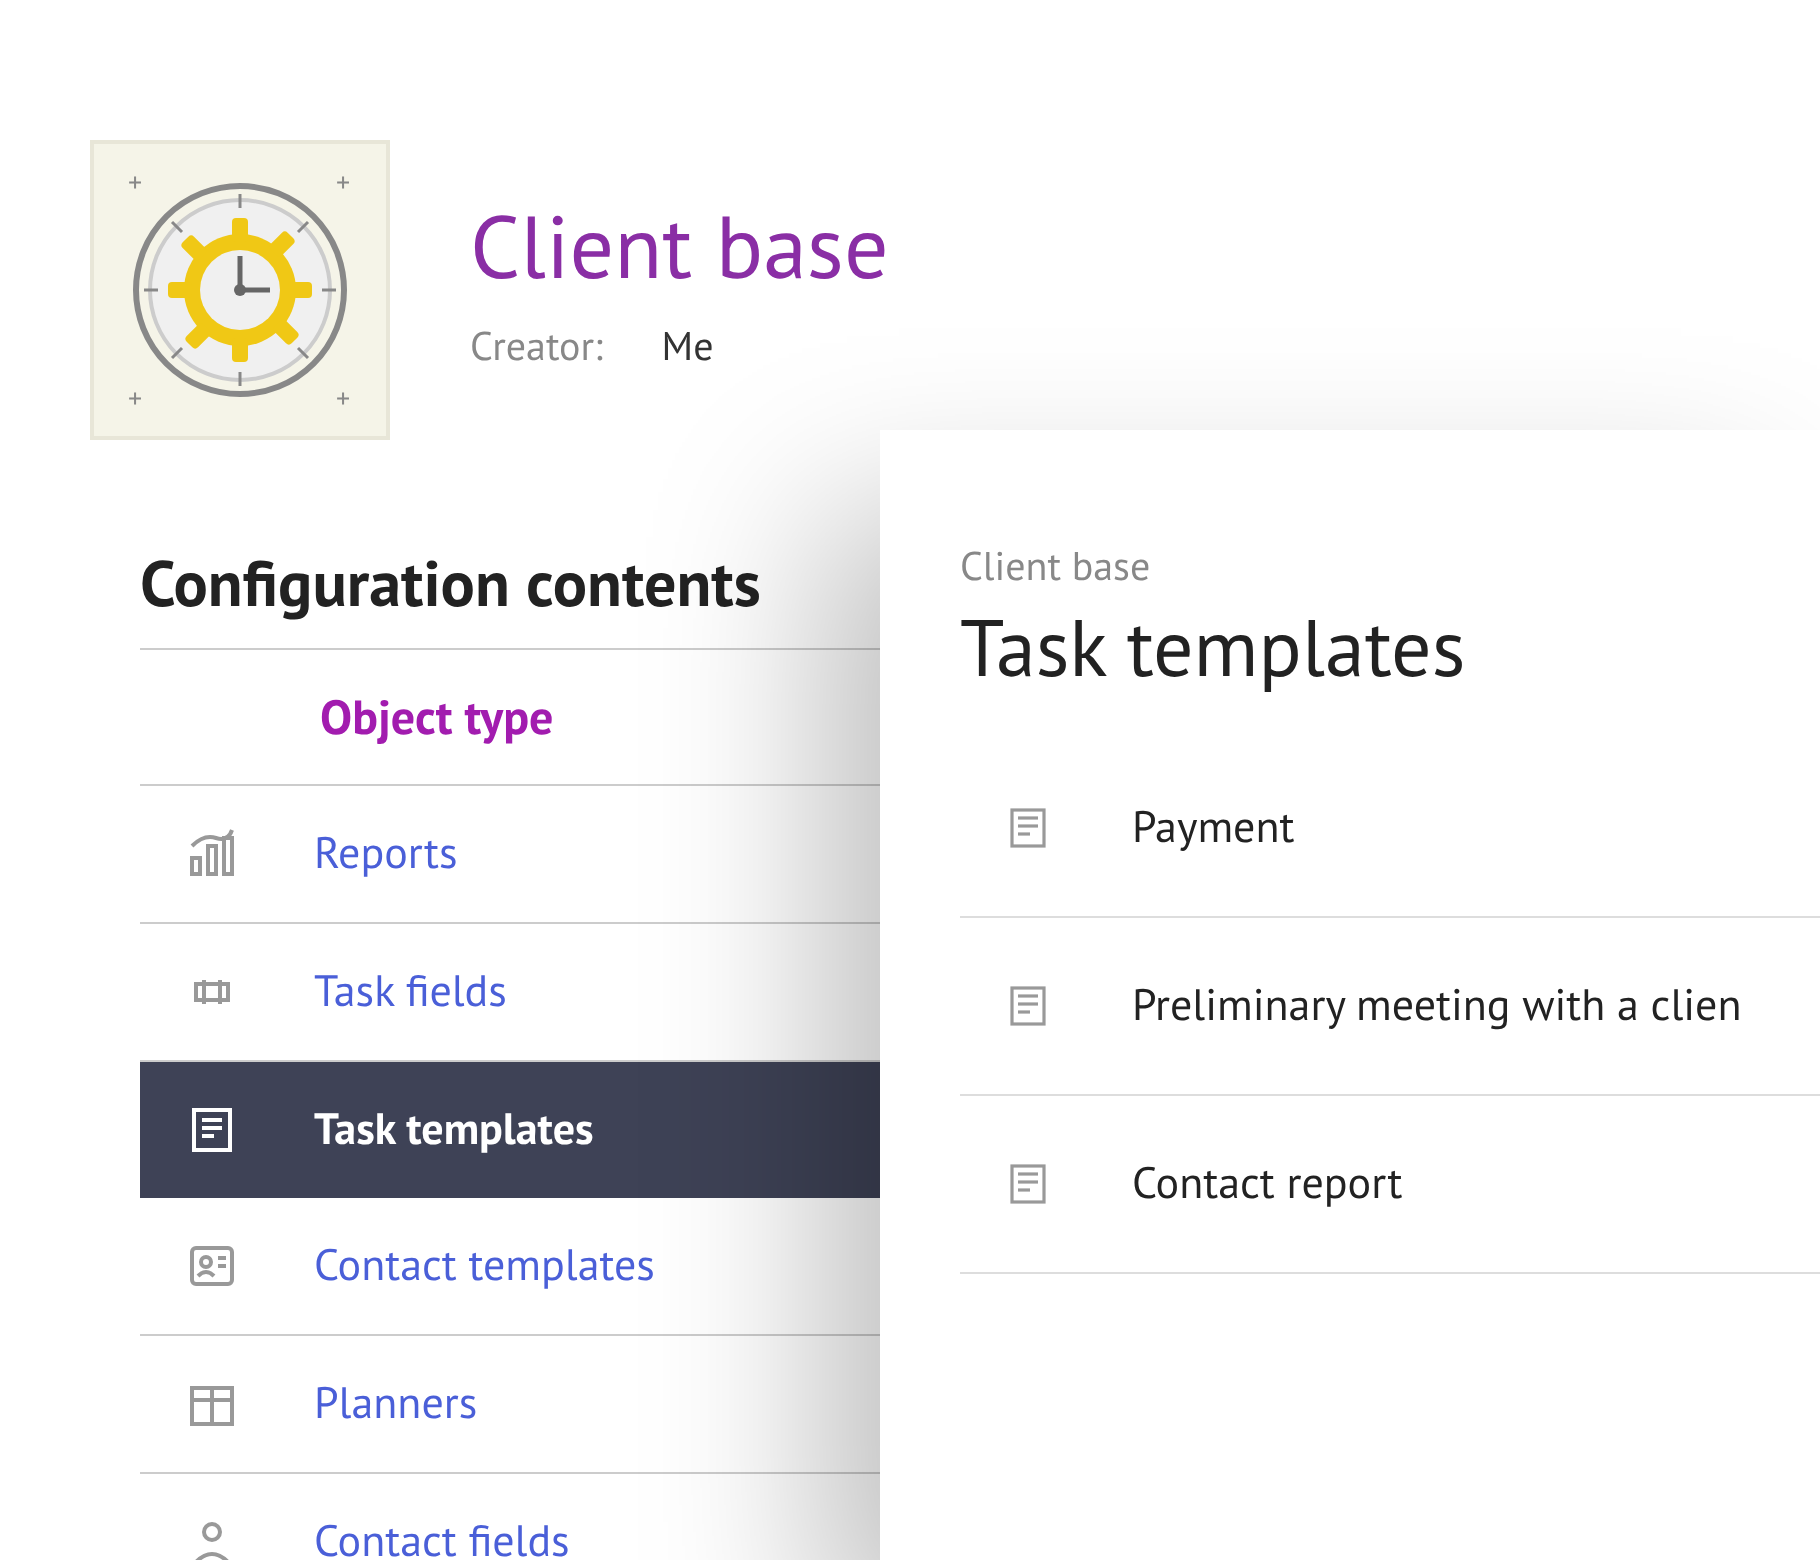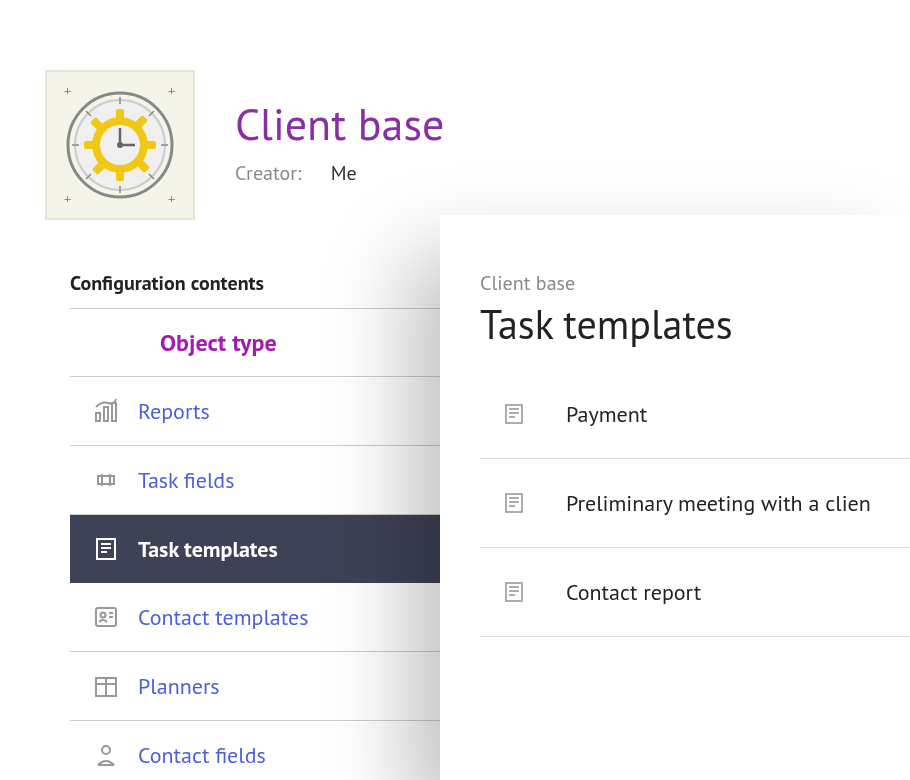--- a/index.html
+++ b/index.html
@@ -48,21 +48,21 @@
       color: #888;
     }
     .creator-value {
       color: #333;
       margin-left: 24px;
     }
     .config-section {
       padding: 50px 0 0 70px;
     }
     .section-title {
-      font-size: 20px;
+      font-size: 32px;
       font-weight: 700;
       color: #222;
       padding-bottom: 12px;
       border-bottom: 1px solid #ccc;
       width: 450px;
     }
     .object-type-header {
       font-size: 24px;
       font-weight: 700;
       color: #a21caf;
@@ -72,21 +72,21 @@
     }
     .object-list {
       list-style: none;
       width: 450px;
     }
     .object-item {
       display: flex;
       align-items: center;
       padding: 18px 0 18px 20px;
       border-bottom: 1px solid #ccc;
-      gap: 16px;
+      gap: 35px;
       cursor: pointer;
     }
     .object-item .icon-slot {
       width: 32px;
       height: 32px;
       display: flex;
       align-items: center;
       justify-content: center;
       color: #999;
     }

